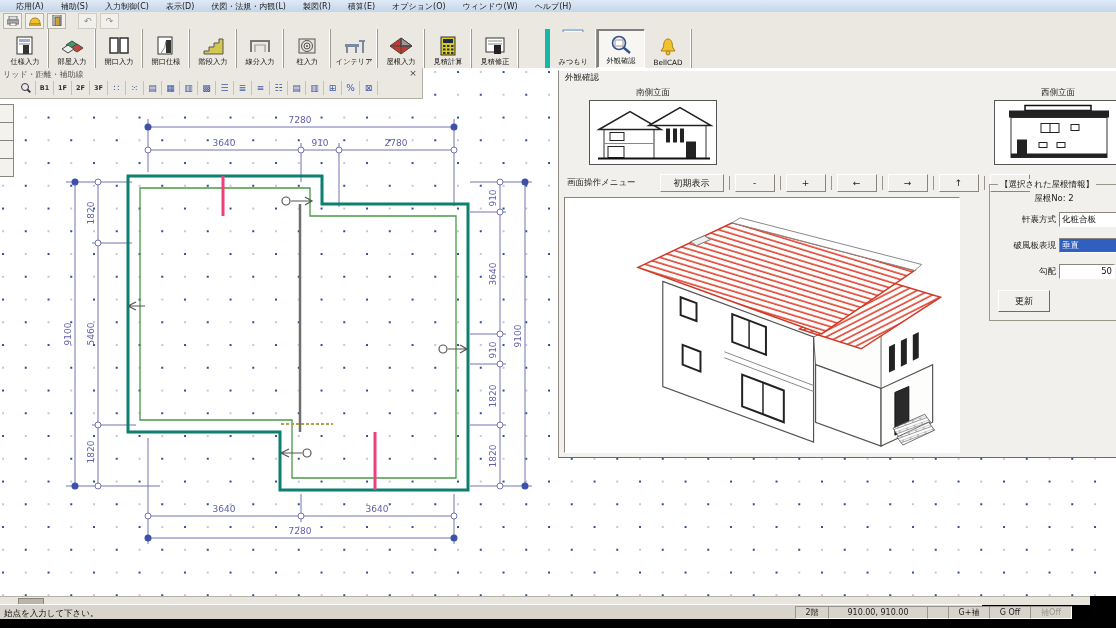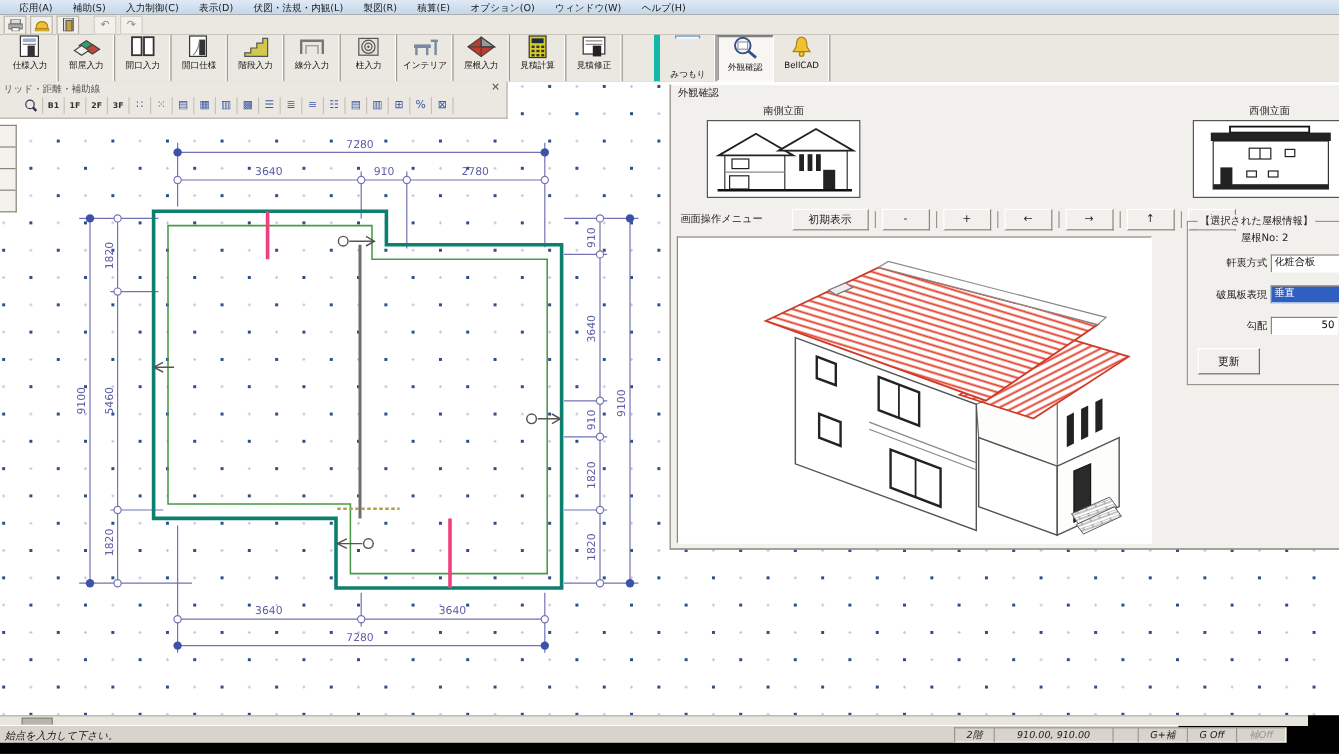--- a/index.html
+++ b/index.html
@@ -12,21 +12,21 @@
   .menu-item{cursor:default;white-space:nowrap;}
   
   .quickbar{position:absolute;left:0;top:12px;width:1116px;height:17px;background:#ebe8e1;
     display:flex;align-items:center;gap:3px;padding-left:3px;}
   .qbtn{width:17px;height:14px;border:1px solid #b9b5ab;background:#f2f0ea;display:flex;
     align-items:center;justify-content:center;font-size:9px;color:#888;}
   .qbtn.flat{border-color:#cfccc4;}
   
   .toolbar{position:absolute;left:0;top:29px;width:1116px;height:39px;background:#ebe8e1;
     border-bottom:1px solid #a9a59b;display:flex;align-items:stretch;padding-left:2px;}
-  .tbtn{width:46px;display:flex;flex-direction:column;align-items:center;
+  .tbtn{width:46px;display:flex;flex-direction:column;align-items:center;justify-content:flex-end;
     padding-bottom:1px;border-right:1px solid #9d9a90;box-shadow:inset -1px 0 0 #fff;position:relative;}
   .tbtn svg{display:block;margin-bottom:1px;}
   .tlabel{font-size:7.5px;color:#111;white-space:nowrap;transform:scale(.96);}
   .tbtn.gap{margin-left:26px;border-left:5px solid #14b8a6;gap:24px;}
   .tbtn.pressed{background:#f7f6f2;border:1px solid #808080;border-right-color:#fff;border-bottom-color:#fff;box-shadow:inset 1px 1px 0 #808080;}
   
   .gridbar{position:absolute;left:0;top:68px;width:422px;height:30px;background:#ebe8e1;
     border-right:1px solid #b5b1a7;border-bottom:1px solid #b5b1a7;}
   .gridbar .gtitle{position:absolute;left:3px;top:1px;font-size:8px;color:#555;}
   .gridbar .gclose{position:absolute;right:4px;top:0;font-size:9px;color:#444;width:10px;text-align:center;}
@@ -73,21 +73,21 @@
   .gb-field{height:13px;background:#fff;border:1px solid #8a867c;border-bottom-color:#fff;border-right-color:#fff;
     font-size:8.5px;color:#111;padding:0 2px;line-height:12px;flex:1;}
   .gb-field.sel{background:#2f5fbf;color:#fff;}
   .gb-field.num{flex:none;width:50px;text-align:right;}
   .gb-update{position:absolute;left:8px;top:105px;width:50px;height:20px;background:#f2f0ec;
     border:1px solid #6f6c64;border-top-color:#fff;border-left-color:#fff;font-size:9px;color:#111;
     display:flex;align-items:center;justify-content:center;}
   
   .hscroll{position:absolute;left:0;top:596px;width:1090px;height:8px;background:#e8e5df;border-top:1px solid #b5b1a7;}
   .hthumb{position:absolute;left:18px;top:1px;width:24px;height:6px;background:#b9b5ab;border:1px solid #8a867c;}
-  .statusbar{position:absolute;left:0;top:604px;width:982px;height:15px;background:#d8d4cc;border-top:1px solid #fff;font-style:italic;}
+  .statusbar{position:absolute;left:0;top:604px;width:982px;height:15px;background:#d8d4cc;border-top:1px solid #fff;}
   .sb-msg{position:absolute;left:4px;top:3px;font-size:8.5px;color:#111;}
   .sb-cell{position:absolute;top:1px;height:11px;border:1px solid;border-color:#9a968c #fff #fff #9a968c;
     font-size:8px;line-height:11px;padding:0 3px;color:#222;text-align:center;background:#d8d4cc;}
   .sb-cell.dim{color:#9a968c;}
   .black-br{position:absolute;left:1090px;top:596px;width:26px;height:32px;background:#010101;}
   .black-bottom{position:absolute;left:0;top:619px;width:1116px;height:9px;background:#010101;}
   .scroll-arrow{position:absolute;left:1096px;top:597px;width:0;height:0;border-left:5px solid #777;
     border-top:4px solid transparent;border-bottom:4px solid transparent;}
   svg text{font-family:"DejaVu Sans",sans-serif;}
 </style>

